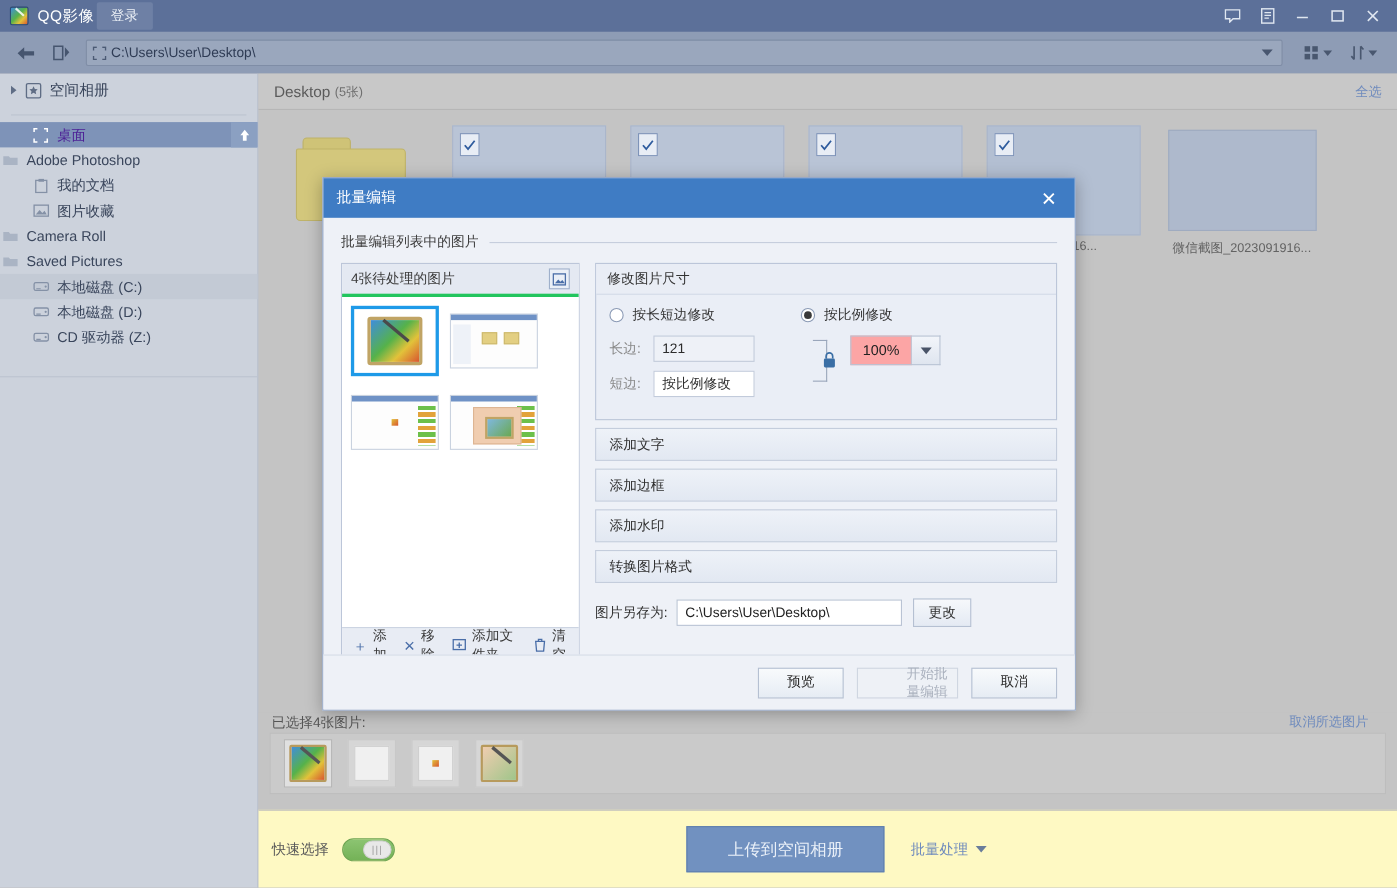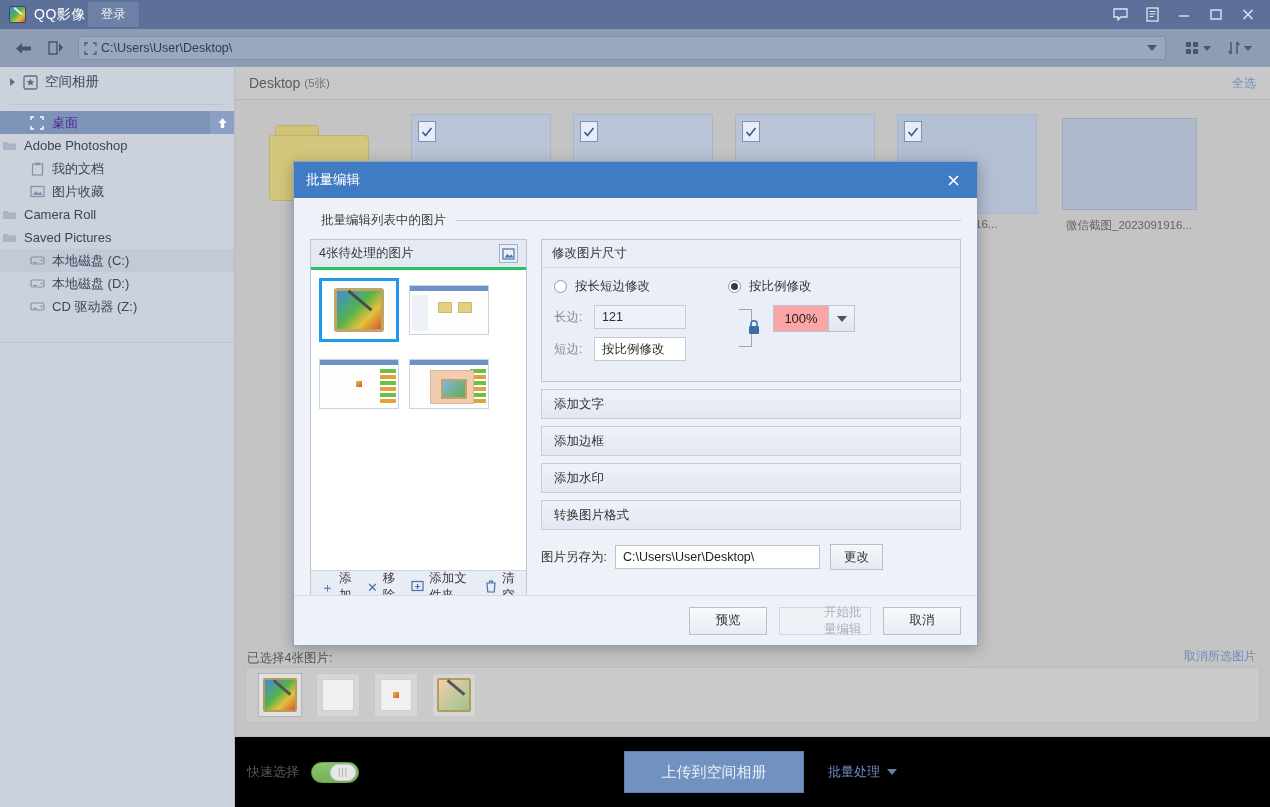--- a/index.html
+++ b/index.html
@@ -134,41 +134,41 @@
   .shot4 { background: #b3bfd2; }
   .shot5 {
     width: 135px; height: 92px; background: #aeb9cc; border: 1px solid #9fabc0;
   }
 
   
   .selstrip {
     position: absolute; left: 235px; top: 648px; width: 1035px; height: 95px; background: #c4c4c4;
   }
   .sel-label { font-size: 12.5px; color: #555; padding: 4px 0 3px 12px; }
-  .sel-right { float: right; font-size: 12px; color: #6f8bbd; padding-right: 14px; }
+  .sel-right { float: right; font-size: 12px; color: #6f8bbd; padding-right: 26px; }
   .sel-tray {
     margin: 0 10px; height: 56px; background: #cacaca; border: 1px solid #bdbdbd;
     display: flex; align-items: center; gap: 14px; padding-left: 12px;
   }
   .tray-item { width: 44px; height: 44px; border: 1px solid #c8c8c8; background: #d6d6d6; position: relative; }
   .tray-item.sel { border: 1px solid #b4b4b4; background:#e0e0e0; }
   .tray-pic {
     position:absolute; inset:4px; border-radius: 2px;
     background: linear-gradient(135deg,#3f8ddd 0%,#56b24a 45%,#e2c23a 70%,#d8562f 100%);
     border: 2px solid #b79a5c;
   }
   .tray-pic::after{content:"";position:absolute;left:6px;top:6px;width:22px;height:3px;background:#555;transform:rotate(40deg);}
   .tray-win { position:absolute; inset:5px; background:#f0f0f0; border:1px solid #cfcfcf; }
   .tray-dot { position:absolute; left:50%; top:50%; width:6px;height:6px;margin:-3px 0 0 -3px;
               background: linear-gradient(135deg,#e2c23a,#d8562f); }
 
   
   .footer {
     position: absolute; left: 235px; top: 736px; width: 1035px; height: 71px;
-    background: #000000; display: flex; align-items: center; border-top:1px solid #bcbcbc;
+    background: #fef9c3; display: flex; align-items: center; border-top:1px solid #bcbcbc;
   }
   .qs-label { font-size: 13px; color: #5a5a5a; margin-left: 12px; }
   .toggle {
     width: 48px; height: 21px; border-radius: 11px; margin-left: 12px;
     background: linear-gradient(#8cc472,#74b257); position: relative; border:1px solid #6ea452;
   }
   .toggle .knob {
     position: absolute; right: 2px; top: 1px; width: 26px; height: 17px; border-radius: 9px;
     background: #e8e8e8; border: 1px solid #cfcfcf;
     display:flex; align-items:center; justify-content:center; color:#9a9a9a; font-size:9px; letter-spacing:1px;
@@ -188,21 +188,21 @@
   .m-head {
     height: 36px; background: #3f7cc4;
     display: flex; align-items: center; padding: 0 12px;
   }
   .m-title { color: #fff; font-size: 13.5px; }
   .m-close { margin-left: auto; color: #fff; font-size: 16px; width: 24px; height:24px;
              display:flex;align-items:center;justify-content:center; }
   .m-body { padding: 14px 16px 0 16px; }
 
   .legend { display: flex; align-items: center; gap: 10px; }
-  .legend-text { font-size: 12.5px; color: #3b3b3b; white-space: nowrap; margin-left: 11px; }
+  .legend-text { font-size: 12.5px; color: #3b3b3b; white-space: nowrap; }
   .legend-rule { flex: 1; height: 1px; background: #c6cedd; }
 
   .panes { display: flex; gap: 14px; margin-top: 10px; }
 
   
   .lpane { width: 293px; border: 1px solid #bcc6d9; background: #fff; }
   .lp-head {
     height: 30px; background: #e4e9f2; border-bottom: 3px solid #22c55e;
     display: flex; align-items: center; padding: 0 8px;
   }

